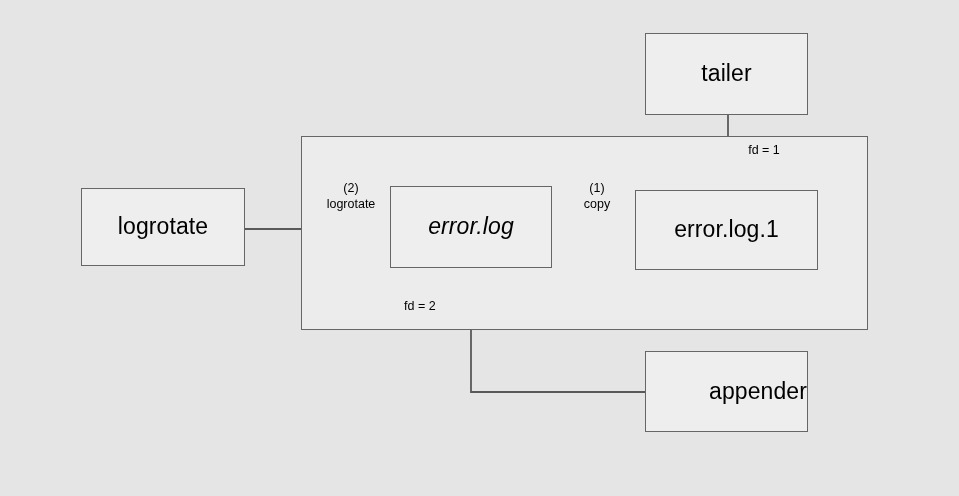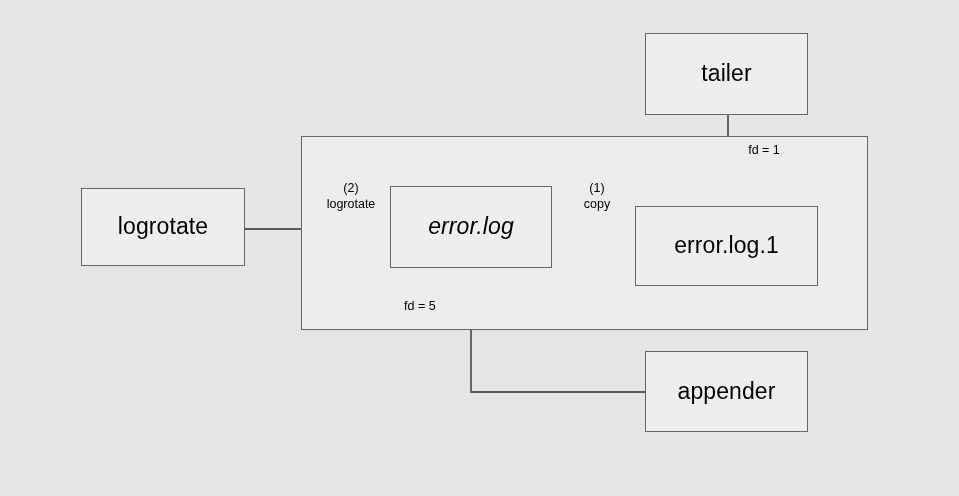--- a/index.html
+++ b/index.html
@@ -90,39 +90,39 @@
   </div>
 
   <div class="node" style="left:81px; top:188px; width:164px; height:78px;text-align:center;">
     <span>logrotate</span>
   </div>
 
   <div class="node" style="left:390px; top:186px; width:162px; height:82px;font-style:italic;">
     <span>error.log</span>
   </div>
 
-  <div class="node" style="left:635px; top:206px; width:183px; height:80px;">
+  <div class="node" style="left:635px; top:190px; width:183px; height:80px;">
     <span>error.log.1</span>
   </div>
 
-  <div class="node" style="left:645px; top:351px; width:163px; height:81px;">
+  <div class="node" style="left:645px; top:351px; width:163px; height:81px;justify-content:flex-end;">
     <span>appender</span>
   </div>
 
   <div class="edge-label stack" style="left:310px; top:180px; width:82px;">
     <span class="l1">(2)</span>
     <span class="l2">logrotate</span>
   </div>
 
   <div class="edge-label stack" style="left:558px; top:180px; width:78px;">
     <span class="l1">(1)</span>
     <span class="l2">copy</span>
   </div>
 
   <div class="edge-label" style="left:734px; top:142px; width:60px; text-align:center;">
     <span>fd = 1</span>
   </div>
 
   <div class="edge-label" style="left:404px; top:298px; width:60px; text-align:left;">
-    <span>fd = 5</span>
+    <span>fd = 2</span>
   </div>
 
 </div>
 
 </body></html>

